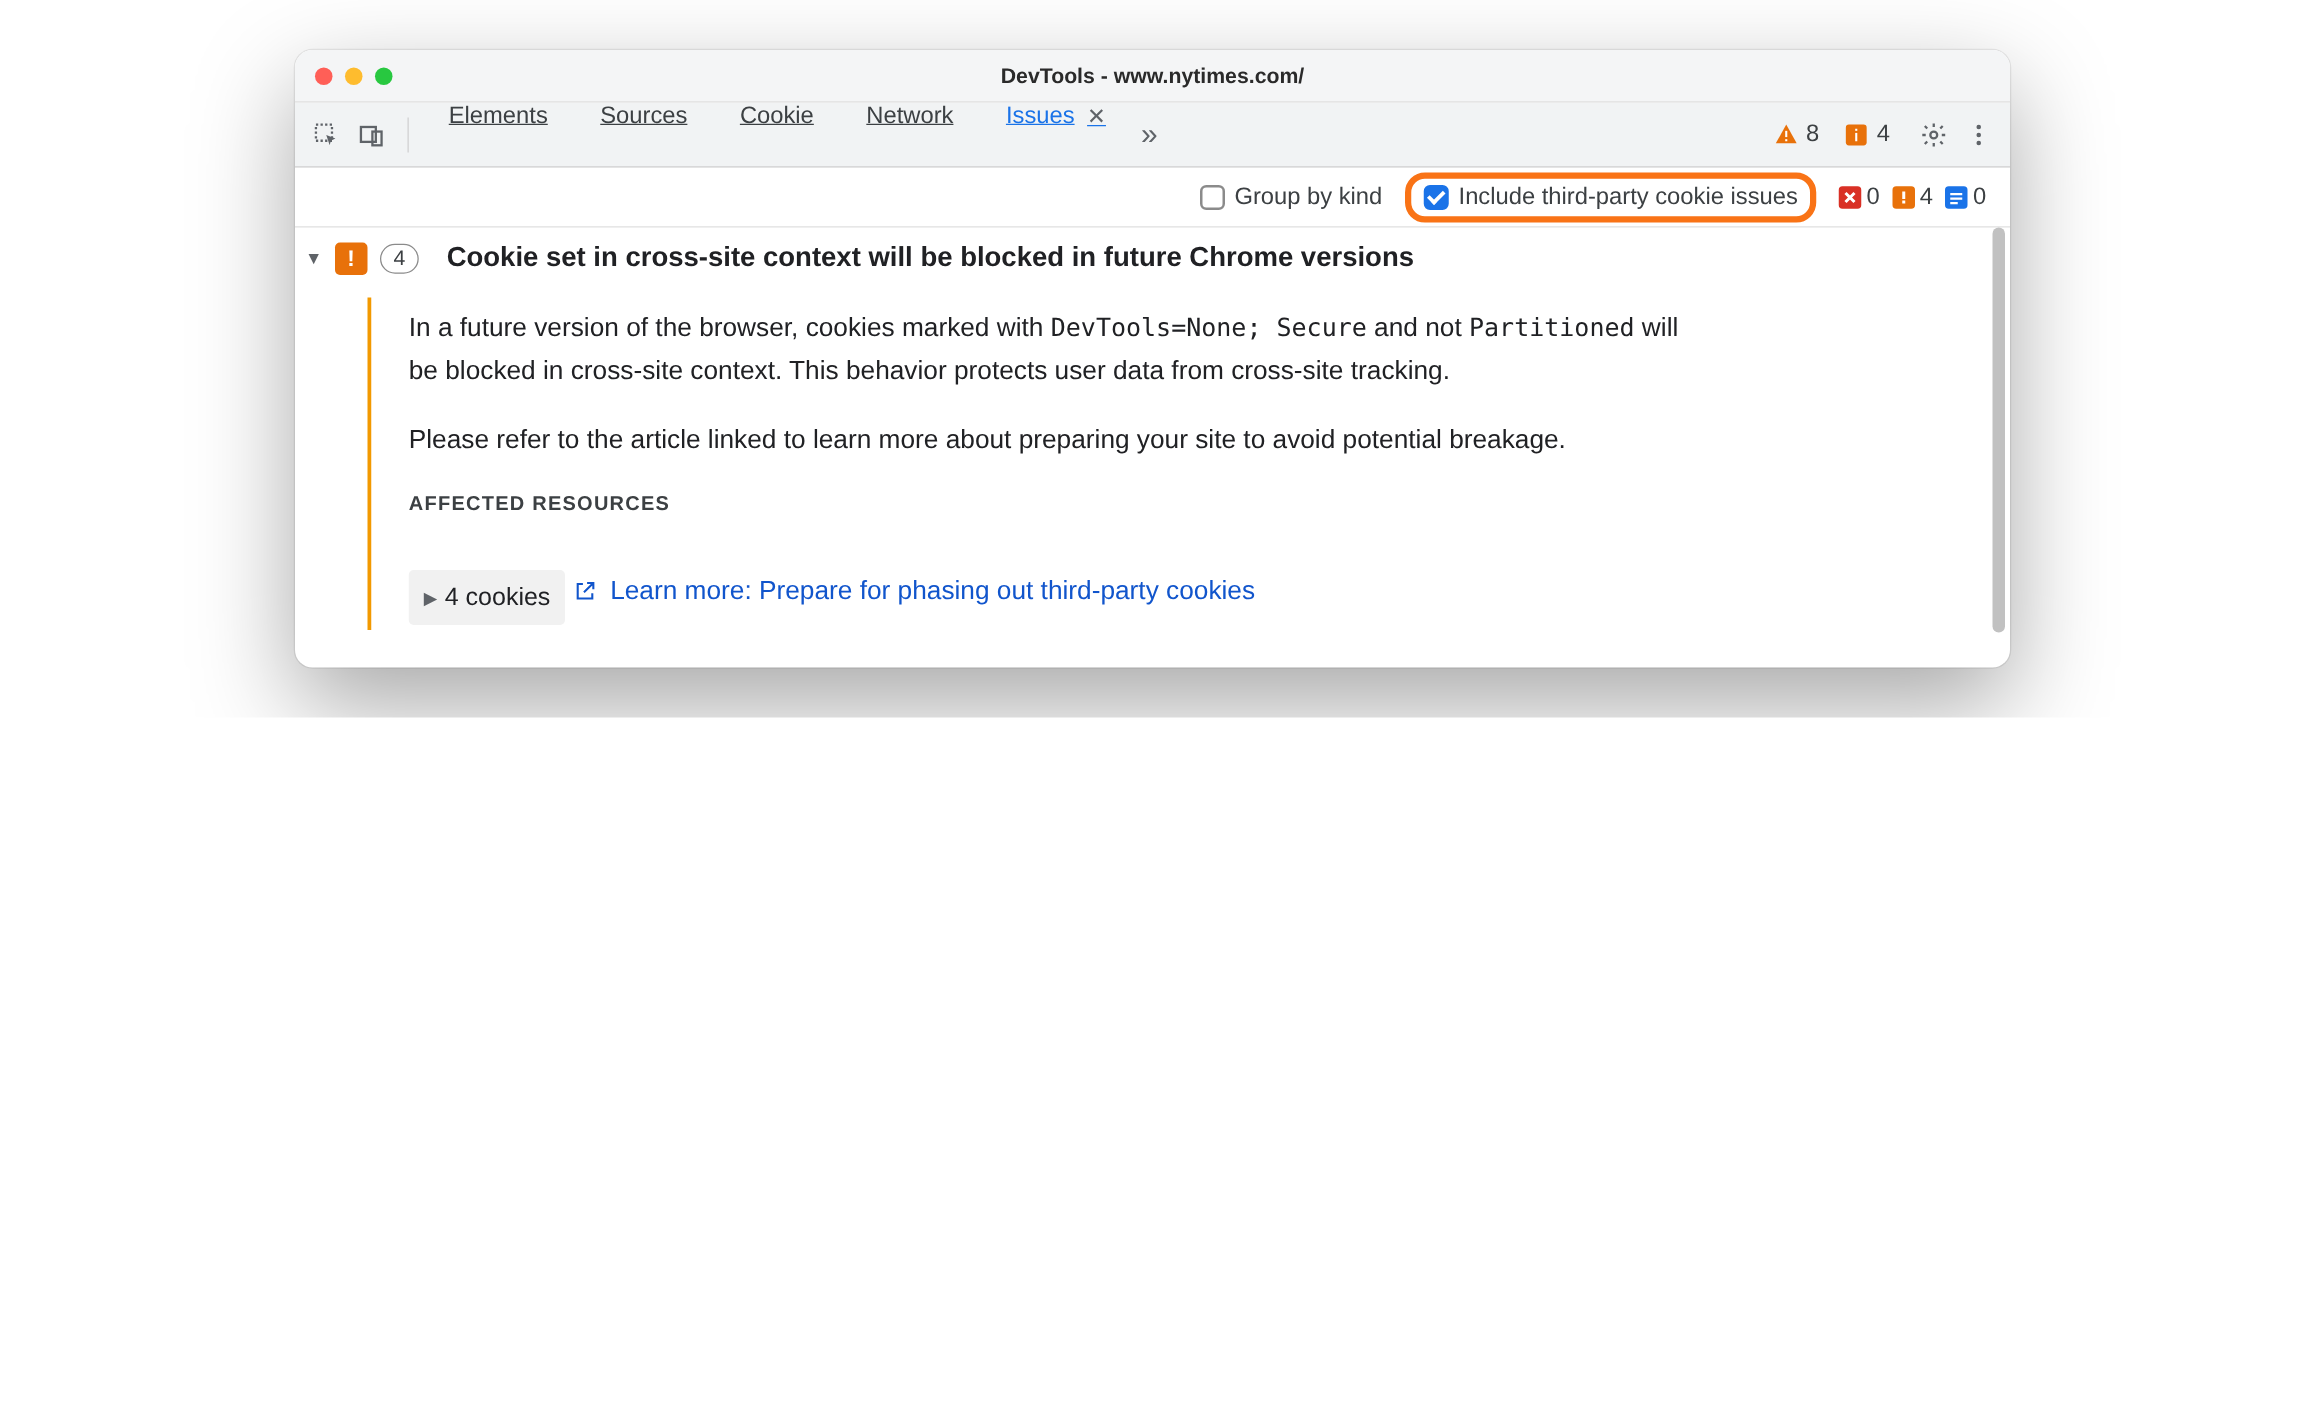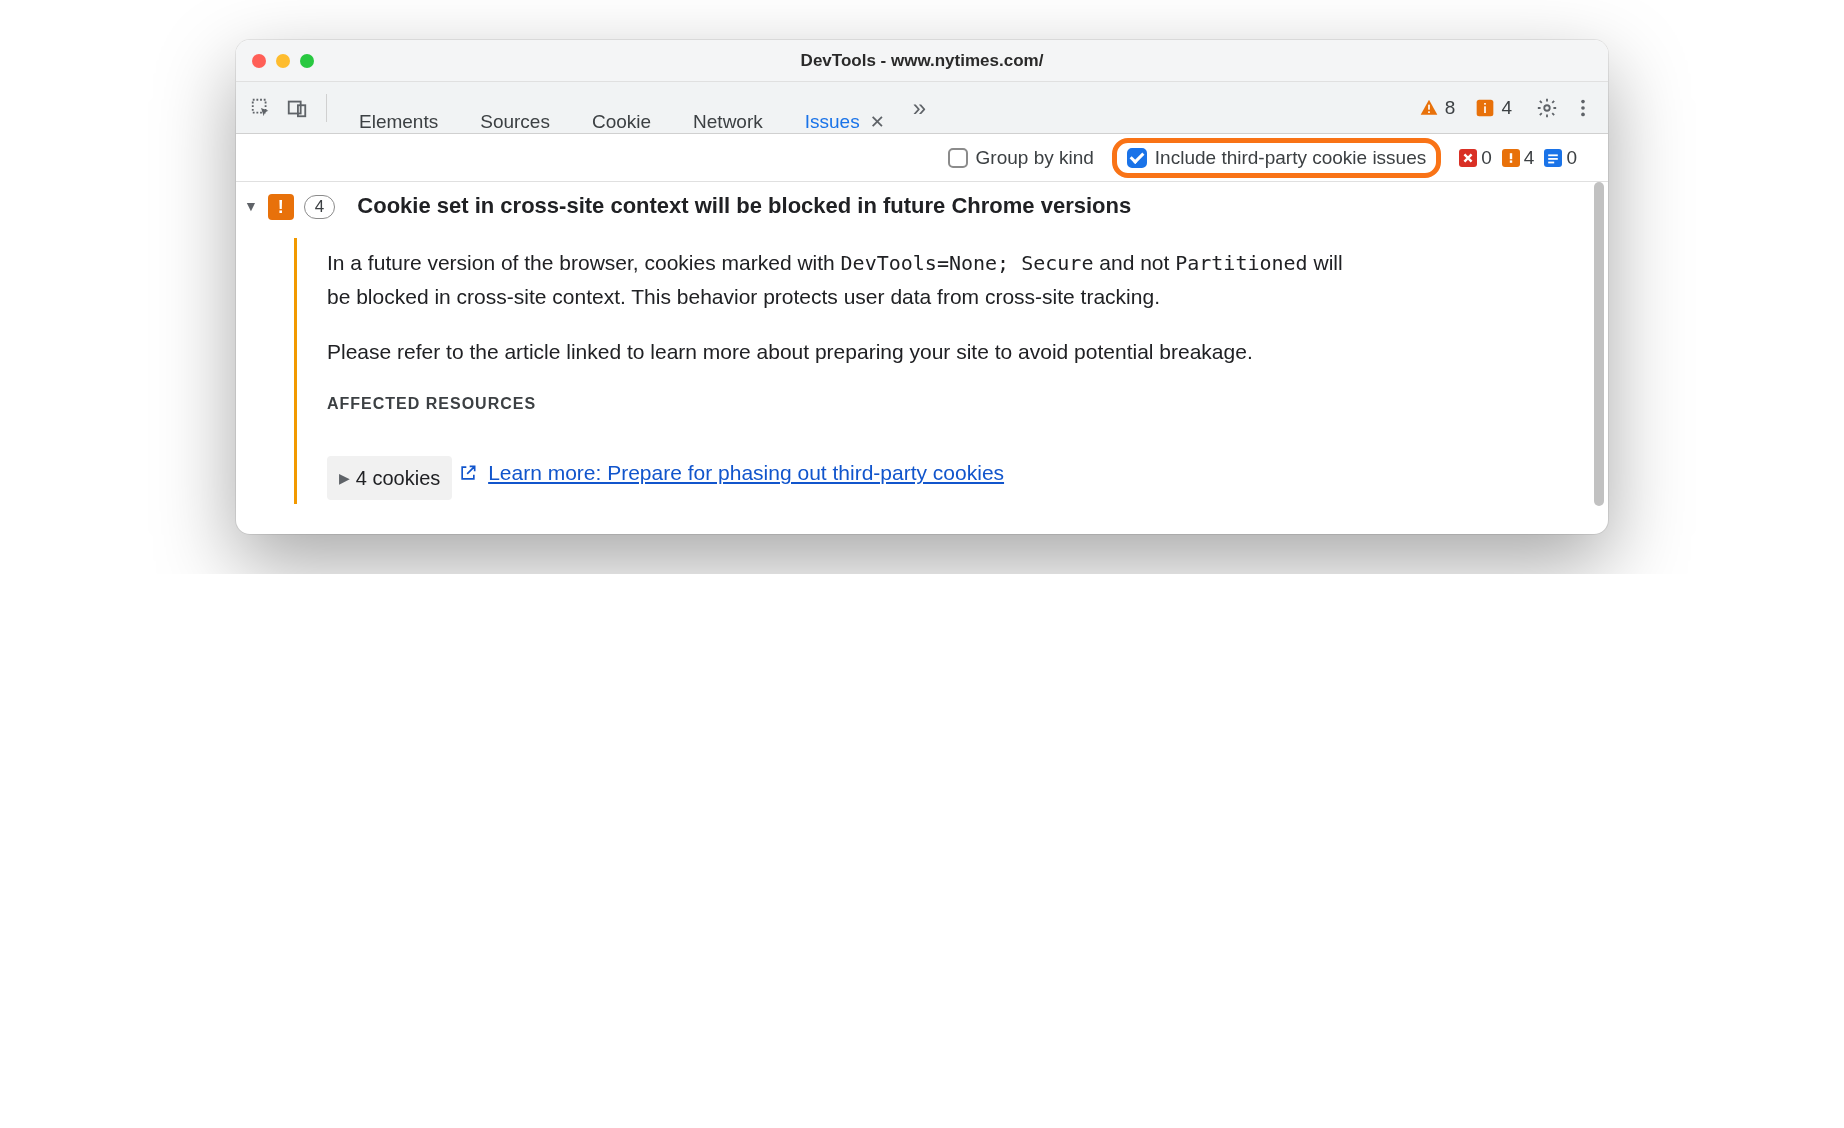--- a/index.html
+++ b/index.html
@@ -55,36 +55,37 @@
       color: #5f6368; cursor: pointer;
     }
     .tabbar .iconbtn svg { width: 22px; height: 22px; }
     .tab {
       padding: 0 18px;
       font-size: 19px;
       color: #3c4043;
       cursor: pointer;
       height: 100%;
       display: flex;
-      align-items: flex-end;
+      align-items: flex-start;
+      text-decoration: underline;
     }
     .tab.active { color: #1a73e8; }
     .tab .close { margin-left: 10px; color: #5f6368; font-size: 18px; }
     .chevrons { color: #5f6368; font-size: 24px; margin-left: 4px; cursor: pointer; }
     .spacer { flex: 1; }
     .badge-group { display: flex; align-items: center; gap: 6px; margin-right: 14px; }
     .badge-group .count { font-size: 19px; color: #3c4043; }
     .iconsvg { width: 20px; height: 20px; display: inline-flex; }
     .toolbar2 {
       height: 48px;
       border-bottom: 1px solid #e0e0e0;
       display: flex;
       align-items: center;
       justify-content: flex-end;
-      padding: 0 31px;
+      padding: 0 19px;
       gap: 18px;
       font-size: 19px;
       color: #3c4043;
     }
     .checkbox-wrap {
       display: flex; align-items: center; gap: 8px;
       cursor: pointer;
     }
     .cbox {
       width: 20px; height: 20px; border: 2px solid #8b8b8b;
@@ -151,21 +152,21 @@
       color: #3c4043; margin: 18px 0 12px 0;
     }
     .resource-chip {
       display: inline-flex; align-items: center; gap: 6px;
       background: #f1f1f1; padding: 6px 12px; border-radius: 4px;
       font-size: 20px; color: #202124; cursor: pointer;
     }
     .resource-chip .tri { font-size: 14px; color: #5f6368; }
     .learn-link {
       display: inline-flex; align-items: center; gap: 10px;
-      color: #1155cc; font-size: 21px; text-decoration: underline;
+      color: #1155cc; font-size: 21px; 
       margin-top: 28px; cursor: pointer;
     }
     .learn-link svg { width: 20px; height: 20px; }
   </style>
 </head>
 <body>
 
 <div class="window">
   <div class="titlebar">
     <div class="traffic">

